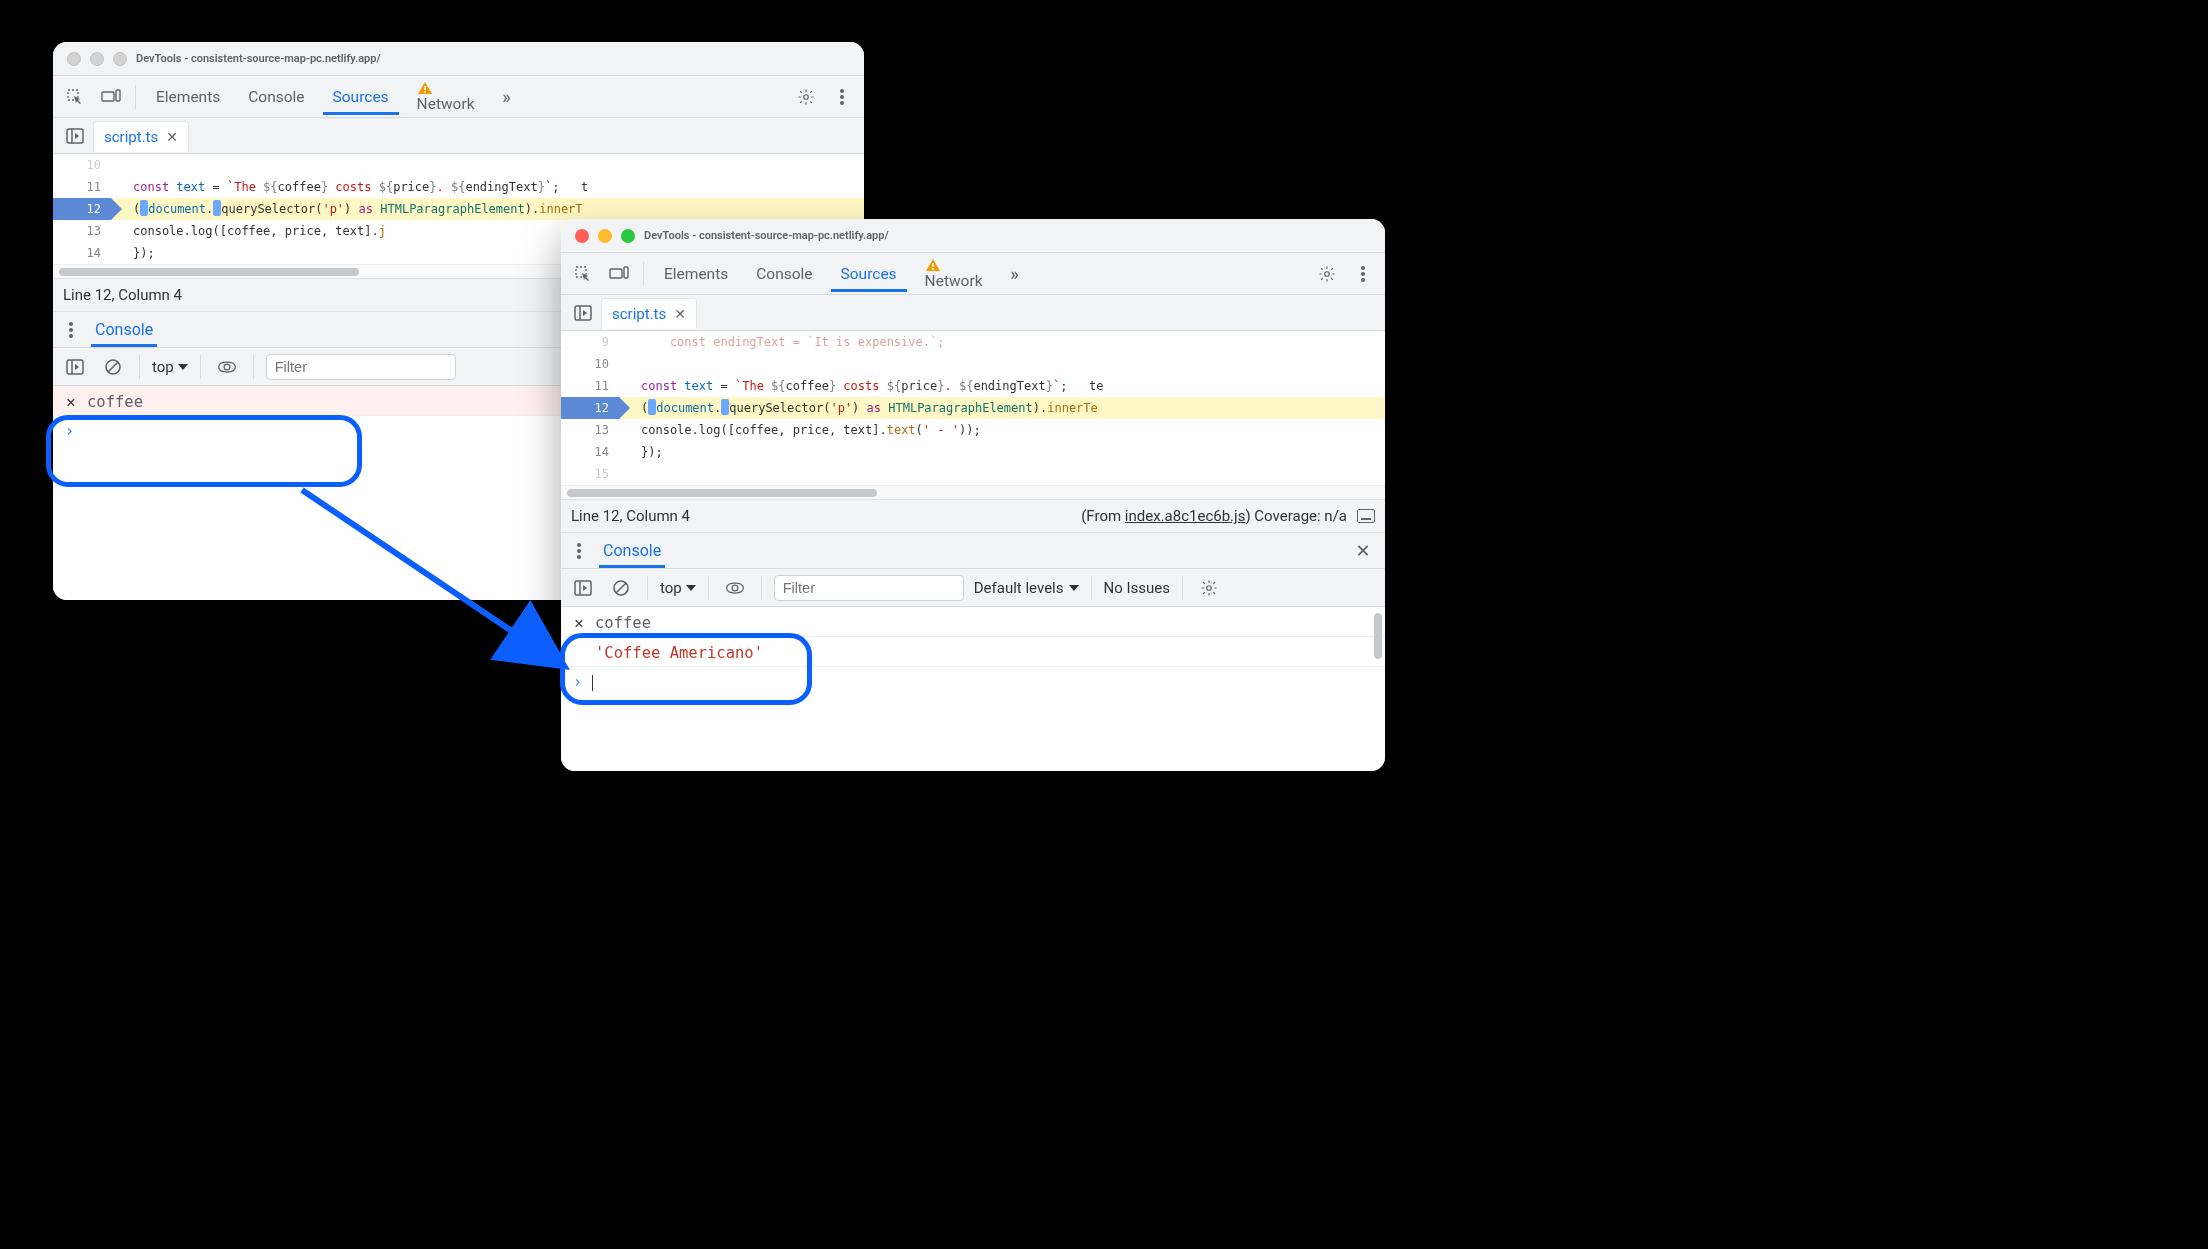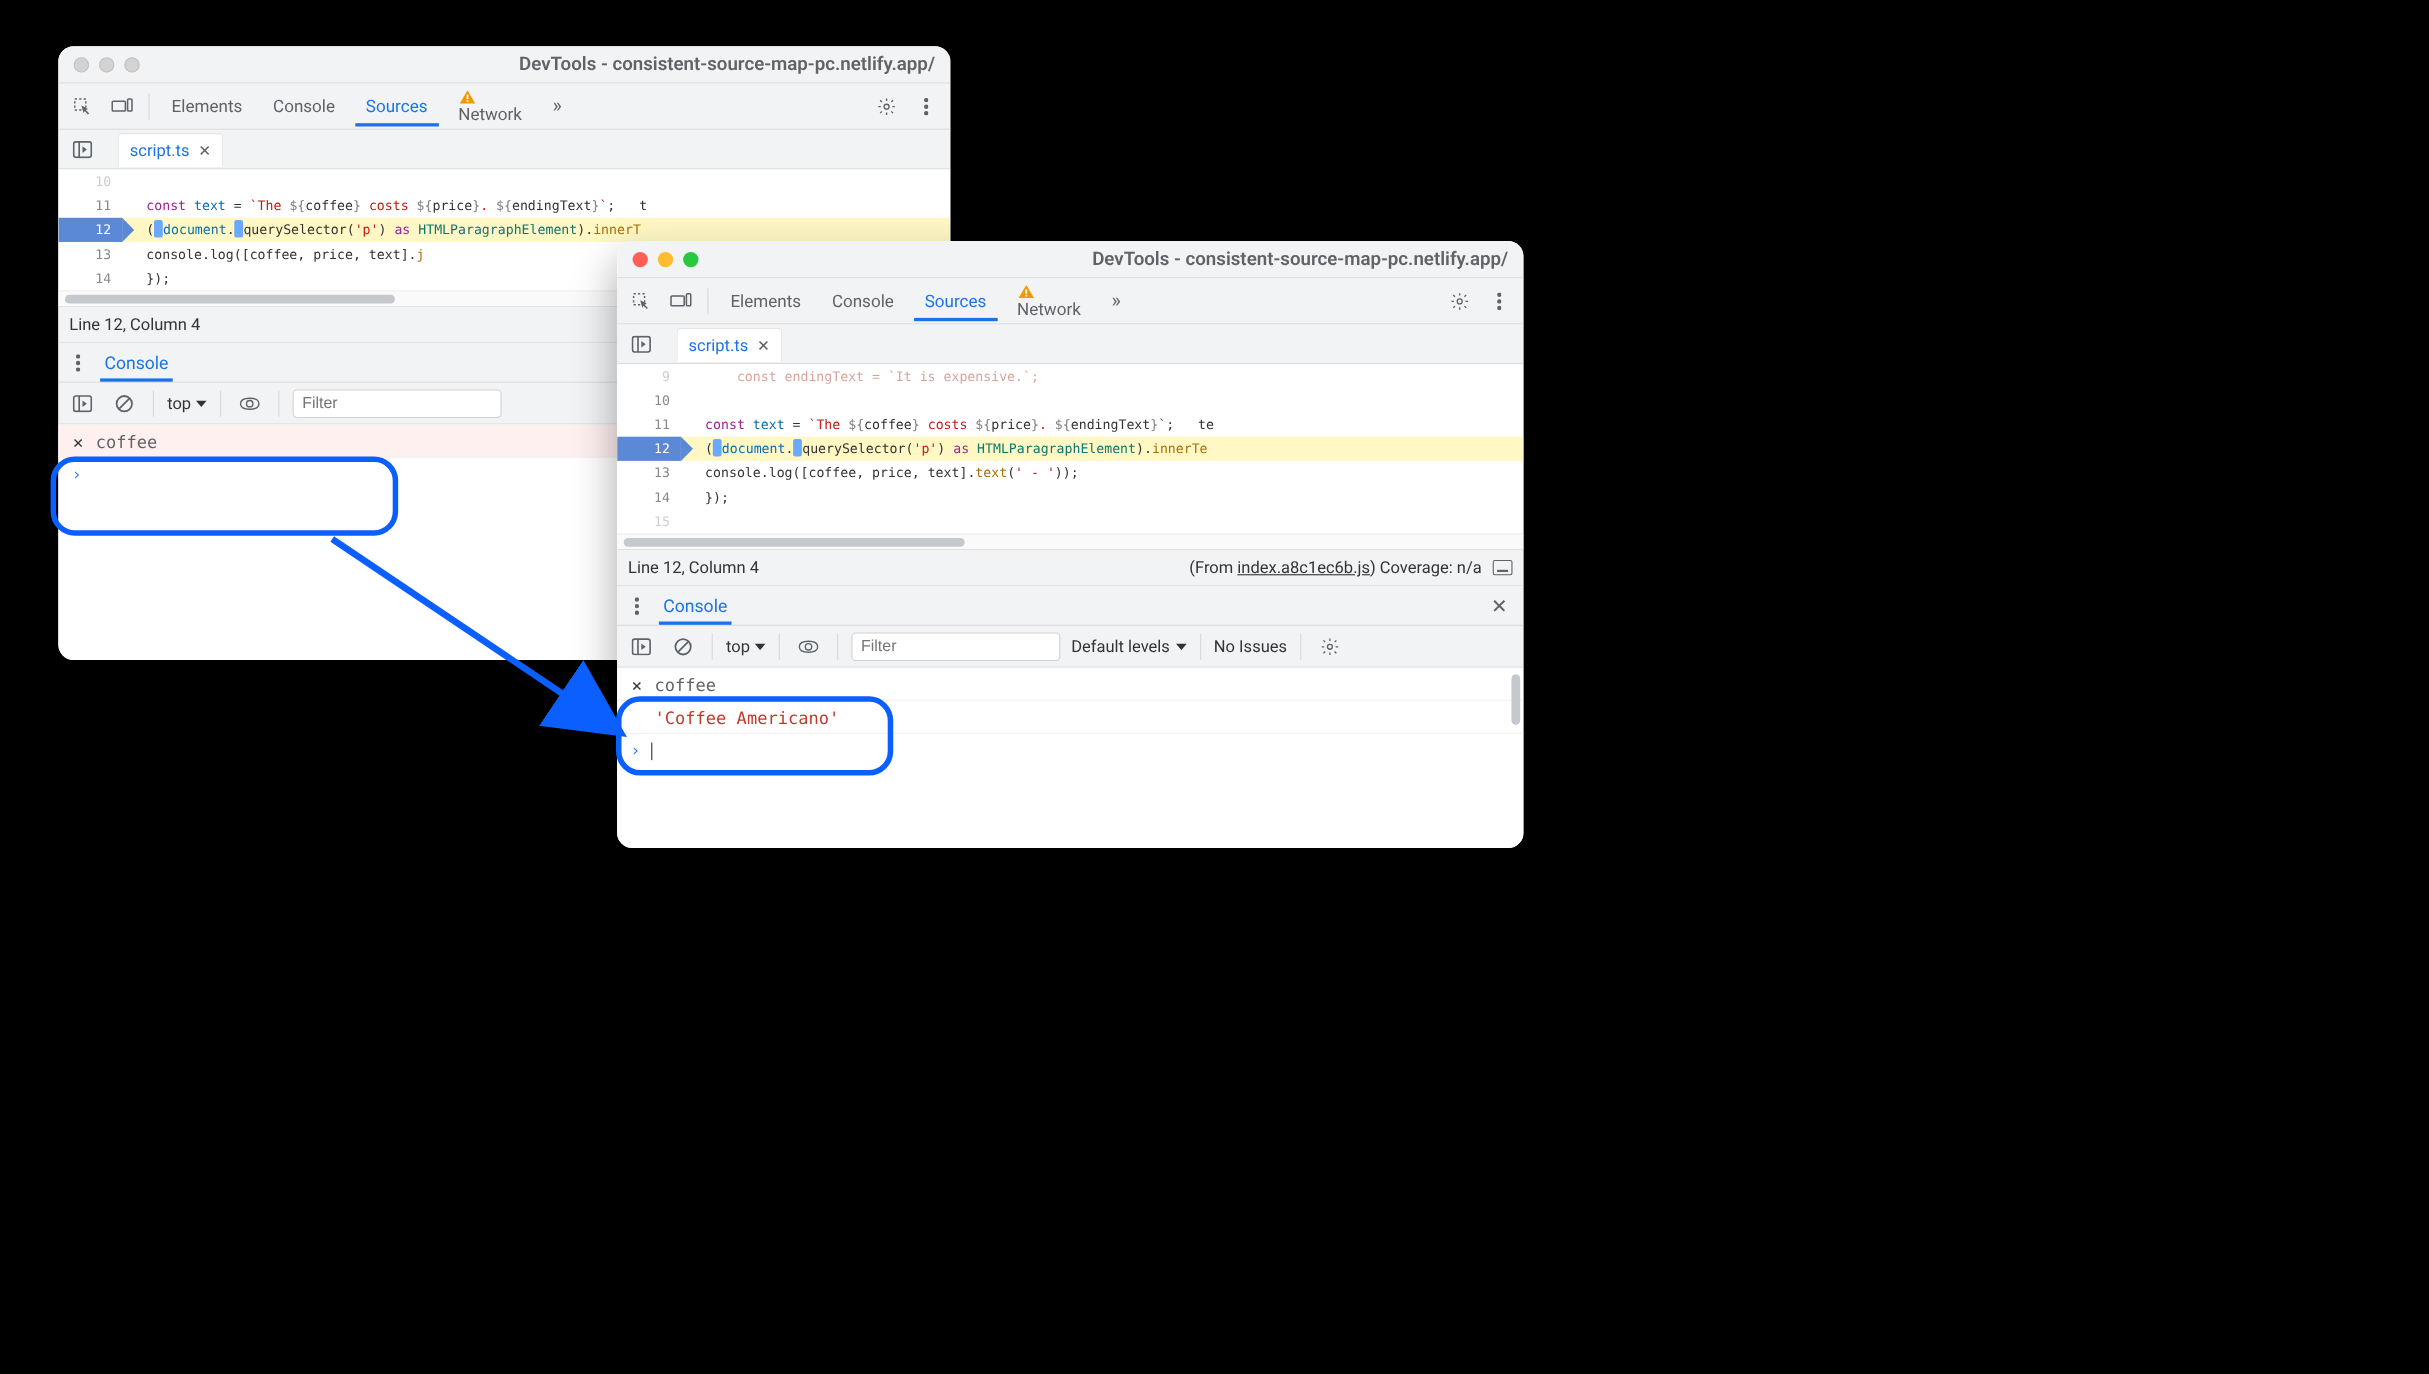--- a/index.html
+++ b/index.html
@@ -30,21 +30,21 @@
     gap:9px;
     padding:0 14px;
     border-bottom:1px solid #d7dadd;
   }
   .traffic { display:flex; gap:9px; }
   .dot { width:14px; height:14px; border-radius:50%; }
   .dot.grey { background:#d3d3d3; border:1px solid #c0c0c0; }
   .dot.red { background:#ff5f57; }
   .dot.yellow { background:#febc2e; }
   .dot.green { background:#28c840; }
-  .title-text { flex:1; text-align:right; font-weight:600; color:#5f6368; font-size:17px; }
+  .title-text { flex:1; text-align:left; font-weight:600; color:#5f6368; font-size:11px; }
   
   .toolbar {
     height:42px;
     background:#f1f3f4;
     display:flex;
     align-items:center;
     padding:0 8px;
     gap:8px;
     border-bottom:1px solid #d7dadd;
   }
@@ -68,21 +68,21 @@
   }
   svg { display:block; }
   .warn-tri { color:#f29900; }
   
   .filebar {
     height:36px;
     background:#f1f3f4;
     display:flex;
     align-items:center;
     padding:0 8px;
-    gap:18px;
+    gap:4px;
     border-bottom:1px solid #d7dadd;
   }
   .filebar .file-tab {
     display:flex; align-items:center; gap:8px;
     font-size:15px; color:#1a73e8;
     background:#fff;
     border:1px solid #e3e5e8;
     border-bottom:1px solid #fff;
     border-top-left-radius:4px; border-top-right-radius:4px;
     padding:6px 10px 5px 10px;

